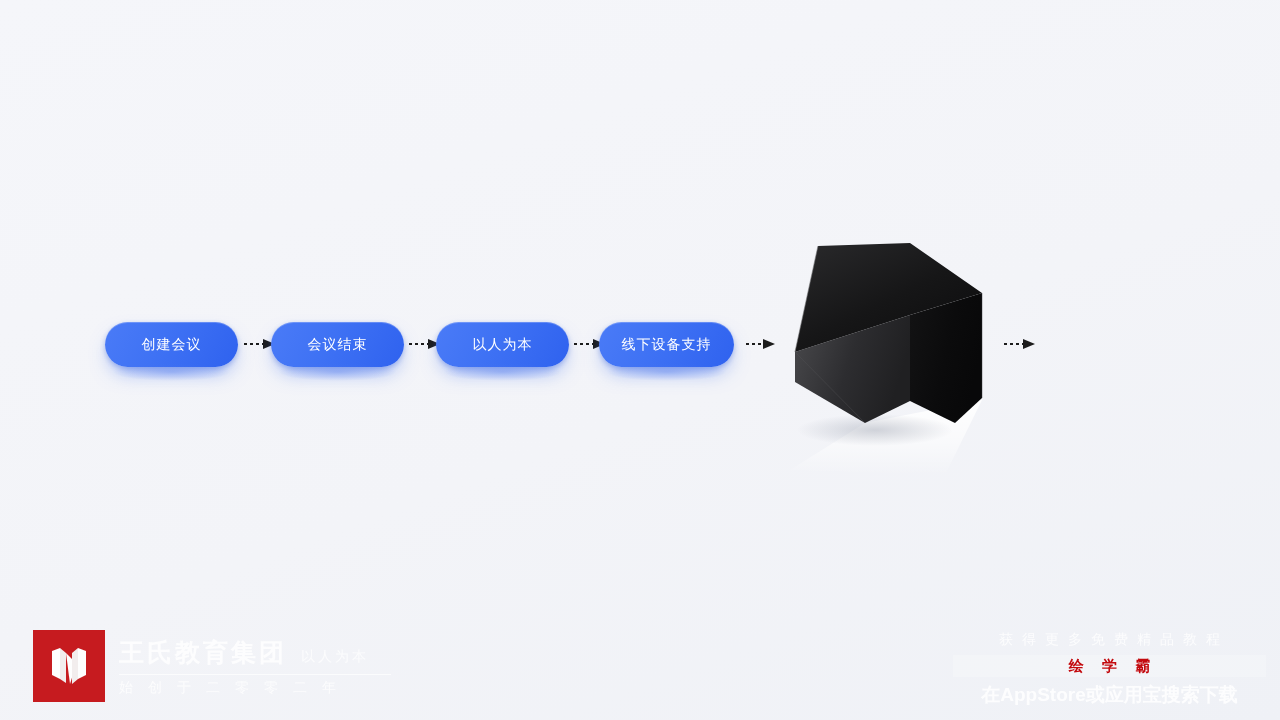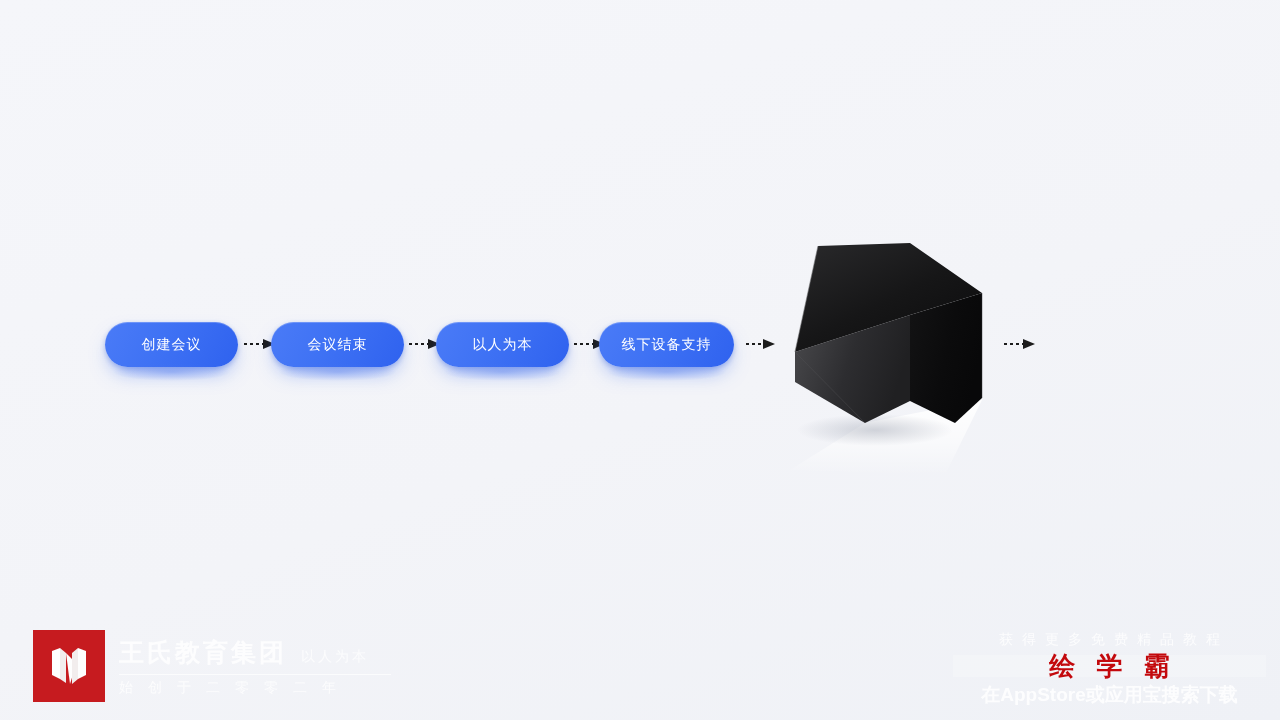--- a/index.html
+++ b/index.html
@@ -156,21 +156,21 @@
     height: 26px;
   }
   .wm-r2bar{
     position:absolute;
     left:6px; right:6px; top:2px;
     height:22px;
     background:rgba(255,255,255,.22);
   }
   .wm-r2 {
     position:relative;
-    font-size: 26px;
+    font-size: 15px;
     font-weight: bold;
     letter-spacing: 7px;
     color: #c3090d;
     padding-left: 7px;
     line-height: 26px;
   }
   .wm-r3 {
     font-size: 19px;
     font-weight: bold;
     letter-spacing: 0px;

